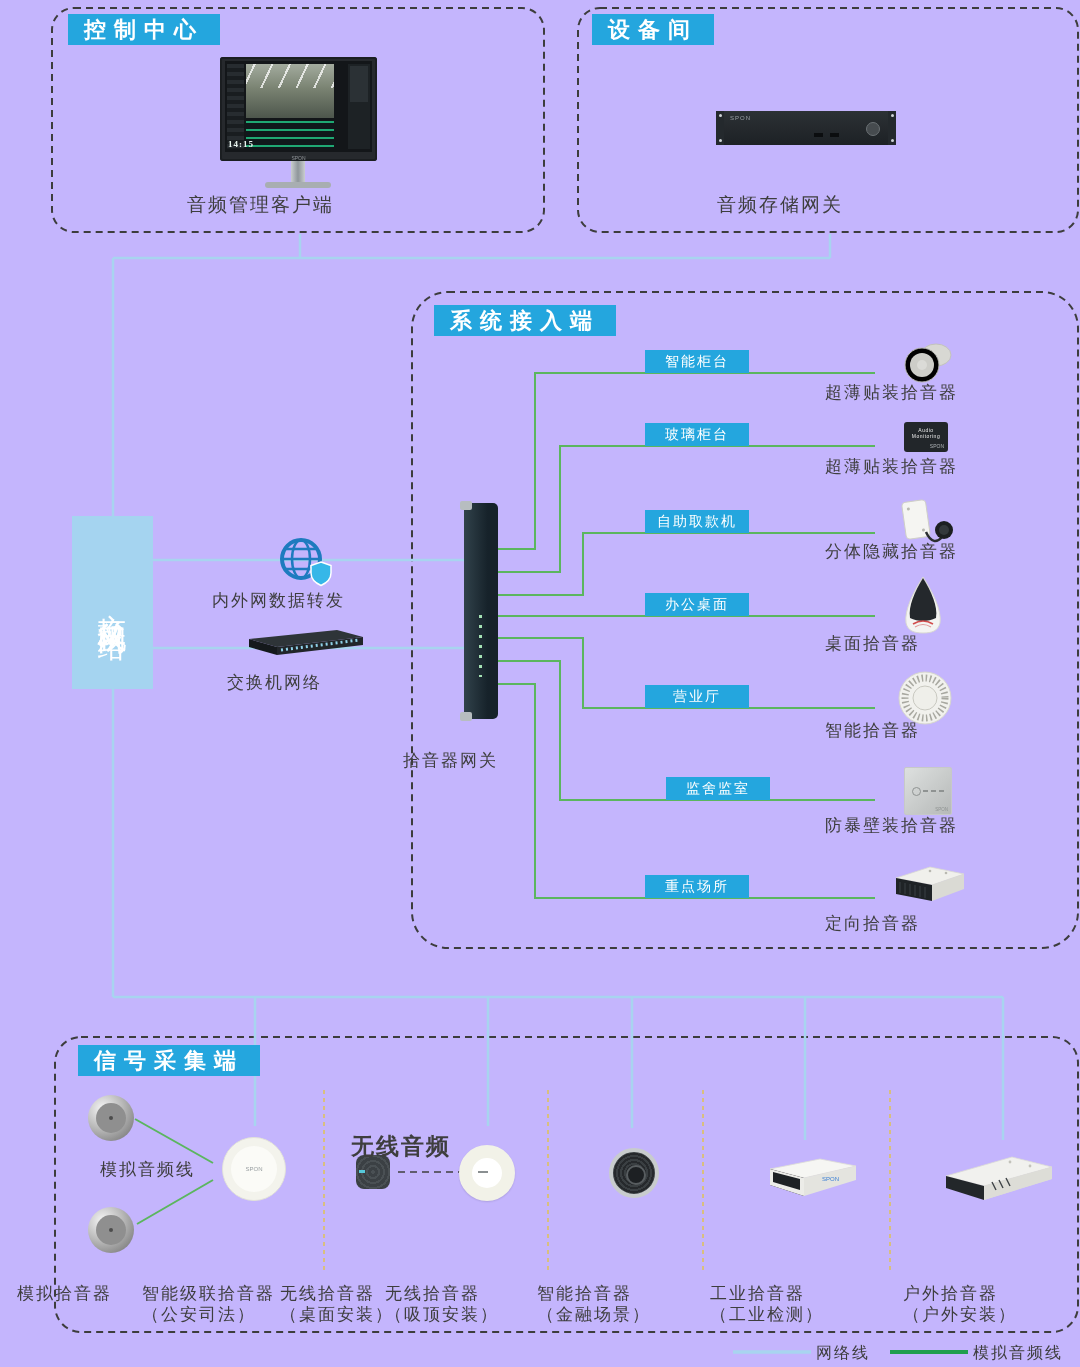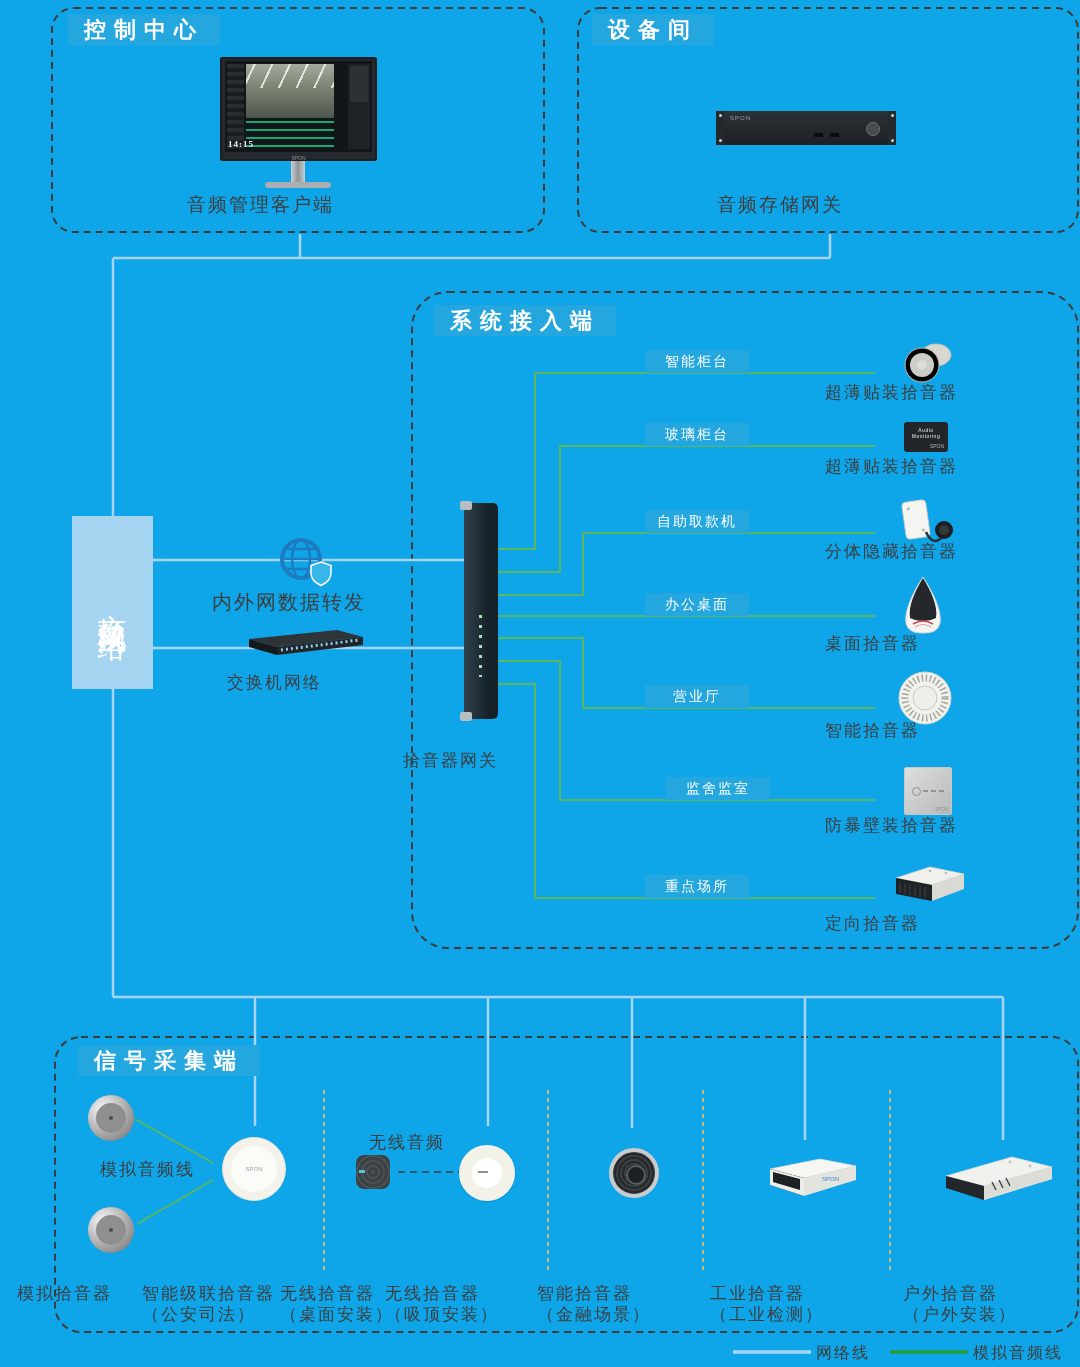--- a/index.html
+++ b/index.html
@@ -1,16 +1,16 @@
 <!DOCTYPE html>
 <html><head>
 <meta charset="utf-8">
 <style>
   html,body{margin:0;padding:0;background:#ffffff;}
-  #canvas{position:relative;width:1080px;height:1367px;background:#0ea5e9;overflow:hidden;
+  #canvas{position:relative;width:1080px;height:1367px;background:#c4b5fd;overflow:hidden;
           font-family:"Liberation Serif", serif;color:#3E3E3E;}
   .abs{position:absolute;}
   svg{display:block;}
   
   .chip{position:absolute;background:#24A6DE;color:#fff;display:flex;align-items:center;justify-content:center;}
   .hchip{height:31px;font-size:22px;font-weight:bold;letter-spacing:8px;padding:0 16px;}
   .schip{width:104px;height:23px;font-size:14px;letter-spacing:2px;}
   
   .lbl{position:absolute;text-align:left;letter-spacing:2px;color:#3E3E3E;}
   .rlabel{left:825px;width:200px;font-size:17px;}
@@ -240,21 +240,21 @@
   <div class="panel" style="z-index:3;">
     <span>交换机网络</span>
   </div>
 
   <svg class="abs" style="left:277px;top:535px;z-index:2;" width="56" height="54">
     <circle cx="24" cy="24" r="19" fill="none" stroke="#1E7BBF" stroke-width="4"></circle>
     <ellipse cx="24" cy="24" rx="9" ry="19" fill="none" stroke="#1E7BBF" stroke-width="2.5"></ellipse>
     <path d="M5,24 H43 M9,14 H39 M9,34 H39" fill="none" stroke="#1E7BBF" stroke-width="2.5"></path>
     <path d="M44,27 L54,30.5 V38 C54,44.5 49.5,48 44,50.5 C38.5,48 34,44.5 34,38 V30.5 Z" fill="#36B7E8" stroke="#ffffff" stroke-width="1.5"></path>
   </svg>
-  <div class="lbl" style="left:212px;top:589px;width:185px;font-size:20px;z-index:2;">内外网数据转发</div>
+  <div class="lbl" style="left:212px;top:589px;width:185px;font-size:17px;z-index:2;">内外网数据转发</div>
 
   <svg class="abs" style="left:247px;top:628px;z-index:2;" width="118" height="32">
     <polygon points="2,11 90,2 116,9 30,19" fill="#2E3438"></polygon>
     <polygon points="2,11 30,19 30,27 2,19" fill="#15191c"></polygon>
     <polygon points="30,19 116,9 116,17 30,27" fill="#212529"></polygon>
     <line x1="34" y1="22" x2="112" y2="12" stroke="#8fd0e8" stroke-width="3" stroke-dasharray="2 3"></line>
   </svg>
   <div class="lbl" style="left:227px;top:671px;width:160px;font-size:17px;z-index:2;">交换机网络</div>
 
   <div class="chip hchip" style="left:78px;top:1045px;z-index:3;">信号采集端</div>
@@ -268,21 +268,21 @@
       <b></b>
     </div>
   <div class="lbl" style="left:100px;top:1158px;width:130px;font-size:17px;z-index:2;">模拟音频线</div>
   <div class="cascade" style="z-index:2;">
     <span>SPON</span>
   </div>
 
   <div class="wdesk" style="z-index:2;">
       <i></i>
     </div>
-  <div class="lbl" style="left:369px;top:1131px;width:120px;font-size:17px;z-index:2;">无线音频</div>
+  <div class="lbl" style="left:351px;top:1131px;width:120px;font-size:23px;z-index:2;font-weight:bold;">无线音频</div>
   <div class="wceil" style="z-index:2;">
       <i></i>
     </div>
 
   <div class="smart" style="z-index:2;">
       <i></i>
     </div>
 
   <svg class="abs" style="left:762px;top:1156px;z-index:2;" width="98" height="46">
     <polygon points="8,13 58,3 94,10 42,22" fill="#f6f6f3" stroke="#ddddd6" stroke-width="0.8"></polygon>

